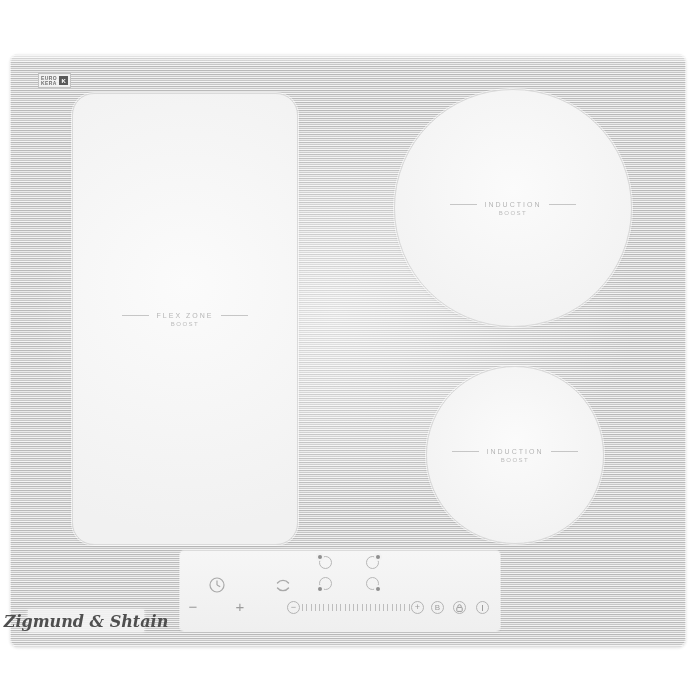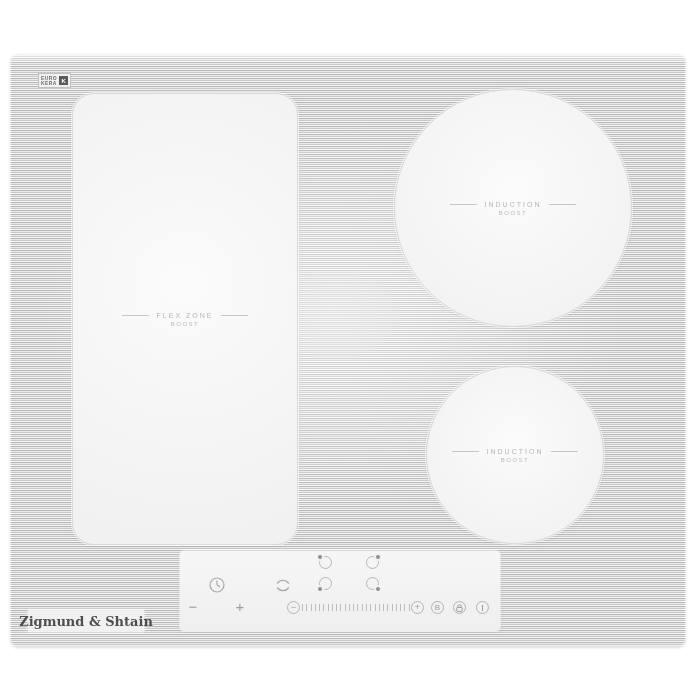--- a/index.html
+++ b/index.html
@@ -94,22 +94,22 @@
   .vbar { width:1.5px; height:6px; background:#9c9c9c; }
 
   
   .brand {
     position:absolute; left:18px; top:556px; width:116px; height:22px;
     background:rgba(242,242,242,.92);
     display:flex; align-items:center; justify-content:center;
     box-shadow:0 0 3px rgba(255,255,255,.9);
   }
   .brand span {
-    font-family:"DejaVu Serif", serif; font-weight:bold;
-    font-size:13px; color:#4f4f4f; white-space:nowrap;
+    font-family:"DejaVu Serif", serif; font-style:italic; font-weight:bold;
+    font-size:16px; color:#4f4f4f; white-space:nowrap;
   }
 
   svg { display:block; }
 </style>
 </head>
 <body>
 
 <div class="cooktop">
 
   <div class="badge">

